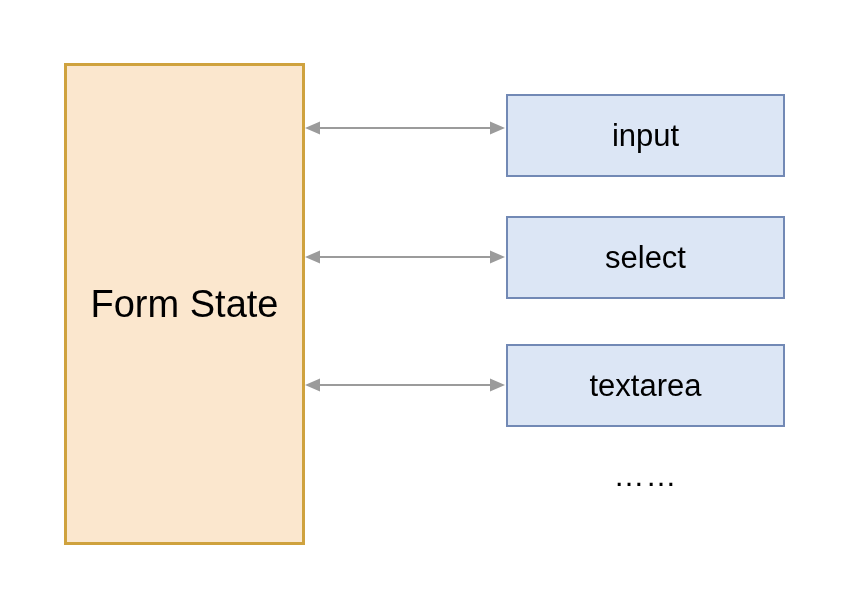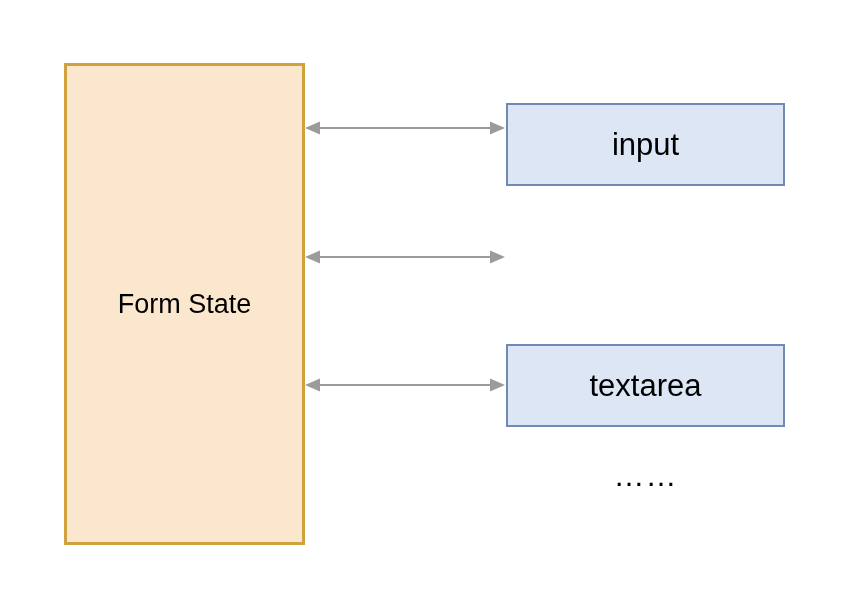--- a/index.html
+++ b/index.html
@@ -28,37 +28,37 @@
     position: absolute;
     left: 64px;
     top: 63px;
     width: 241px;
     height: 482px;
     background: var(--form-state-fill);
     border: 3px solid var(--form-state-border);
     display: flex;
     align-items: center;
     justify-content: center;
-    font-size: 27px;
+    font-size: 38px;
     color: var(--text);
   }
   .field-box {
     position: absolute;
     left: 506px;
     width: 279px;
     height: 83px;
     background: var(--field-fill);
     border: 2.5px solid var(--field-border);
     display: flex;
     align-items: center;
     justify-content: center;
     font-size: 31px;
     color: var(--text);
   }
-  .field-box.input    { top: 103px; }
+  .field-box.input    { top: 94px; }
   .field-box.select   { top: 216px; }
   .field-box.textarea { top: 344px; align-items: center; }
   .arrow {
     position: absolute;
     left: 304px;
     width: 202px;
     height: 20px;
     color: var(--arrow);
     display: block;
   }
@@ -101,20 +101,23 @@
   <svg class="arrow a3" viewBox="0 0 202 20" xmlns="http://www.w3.org/2000/svg">
     <line x1="13" y1="10" x2="189" y2="10" stroke="currentColor" stroke-width="2"></line>
     <polygon points="1,10 16,3.6 16,16.4" fill="currentColor"></polygon>
     <polygon points="201,10 186,3.6 186,16.4" fill="currentColor"></polygon>
   </svg>
 
   <div class="field-box input">
     <span>input</span>
   </div>
 
+  <div class="field-box select">
+    <span>select</span>
+  </div>
 
   <div class="field-box textarea">
     <span>textarea</span>
   </div>
 
   <div class="ellipsis">……</div>
 
 </div>
 
 </body></html>

